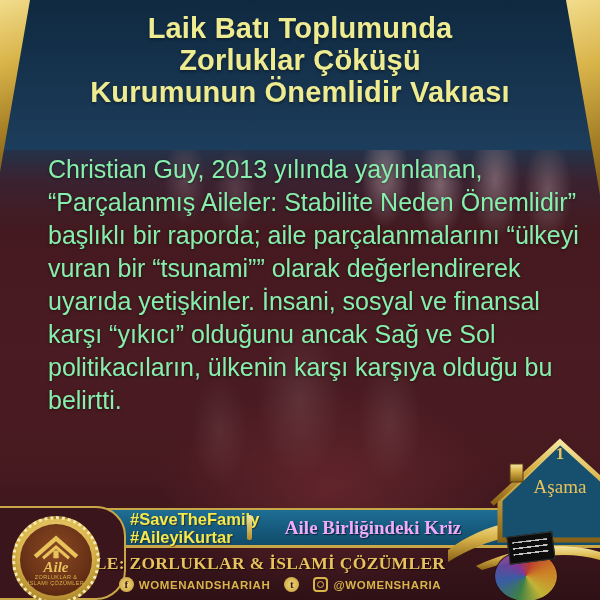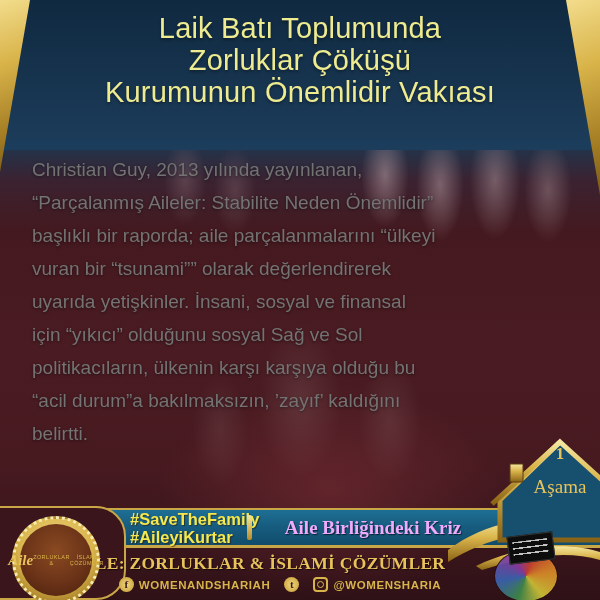--- a/index.html
+++ b/index.html
@@ -27,28 +27,29 @@
   .navy-panel{
     position:absolute;left:0;top:0;width:600px;height:150px;z-index:2;
     background:linear-gradient(180deg,#0f2940 0%,#17344f 55%,#1c3d5c 100%);
     clip-path:polygon(26px 0,574px 0,600px 150px,0 150px);
   }
   .gold-wedge{position:absolute;top:0;z-index:3;background:linear-gradient(160deg,#f2dc8c 0%,#d9b44a 35%,#a37c23 75%,#7a5a18 100%);}
   .gold-wedge.left{left:0;width:30px;height:172px;clip-path:polygon(0 0,100% 0,0 100%);}
   .gold-wedge.right{right:0;width:34px;height:195px;clip-path:polygon(0 0,100% 0,100% 100%);}
   .title-block{position:absolute;left:0;top:12px;width:600px;text-align:center;z-index:5;}
   .title-line{
-    font-size:29px;line-height:32px;font-weight:normal;color:#eeeb90;
+    font-size:29px;line-height:32px;font-weight:bold;color:#eeeb90;
     text-shadow:0 2px 3px rgba(0,0,0,.35);letter-spacing:.2px;
   }
   
   .body-block{position:absolute;left:32px;top:153px;width:556px;z-index:5;}
   .body-line{
-    font-size:19px;line-height:33px;color:#737373;white-space:nowrap;
+    font-size:25px;line-height:33px;color:#86efac;white-space:nowrap;
     text-shadow:0 1px 3px rgba(0,0,0,.45);
+    margin-left:16px;
   }
   
   .ribbon{
     position:absolute;left:0;top:508px;width:600px;height:40px;z-index:5;box-sizing:border-box;
     background:linear-gradient(180deg,#1e6f94 0%,#175d80 45%,#114c6b 100%);
     border-top:2px solid #c9a646;border-bottom:3px solid #c9a646;
   }
   .hashtags{
     position:absolute;left:130px;top:511px;z-index:7;font-weight:bold;font-size:16.5px;
     line-height:17.5px;color:#f3e84e;text-shadow:1px 1px 1px rgba(50,25,0,.6);
@@ -68,21 +69,21 @@
     background:#3a151b;border:2px solid #c9a646;border-radius:0 30px 30px 0;
   }
   .medallion{
     position:absolute;left:12px;top:516px;width:88px;height:88px;z-index:8;border-radius:50%;
     background:radial-gradient(circle at 50% 35%,#f2dc8c,#d9b44a 55%,#8a6215 100%);
     border:3px dotted #f7ecb0;box-sizing:border-box;
   }
   .medallion-inner{
     position:absolute;left:5px;top:5px;right:5px;bottom:5px;border-radius:50%;
     background:radial-gradient(circle at 50% 38%,#8a4a22 0%,#6b3318 55%,#481e0b 100%);
-    display:flex;flex-direction:row;align-items:center;justify-content:center;
+    display:flex;flex-direction:column;align-items:center;justify-content:center;
   }
   .medallion-title{font-family:"Liberation Serif",serif;font-style:italic;font-weight:bold;font-size:15px;color:#e8c25a;line-height:14px;}
   .medallion-sub{font-size:5.5px;color:#d9b44a;letter-spacing:.4px;text-transform:uppercase;line-height:6.5px;text-align:center;}
   
   .swoosh{position:absolute;left:448px;top:498px;width:152px;height:72px;z-index:6;}
   .house-badge{position:absolute;left:490px;top:438px;width:110px;height:102px;z-index:7;overflow:visible;}
   .house-text{position:absolute;left:510px;top:444px;width:100px;text-align:center;z-index:8;
     font-family:"Liberation Serif",serif;color:#e8c25a;}
   .stage-number{font-size:17px;font-weight:bold;line-height:20px;}
   .stage-label{font-size:19px;line-height:22px;margin-top:12px;}
@@ -142,23 +143,22 @@
     <div class="title-line">Zorluklar Çöküşü</div>
     <div class="title-line">Kurumunun Önemlidir Vakıası</div>
   </div>
 
   <div class="body-block">
     <div class="body-line">Christian Guy, 2013 yılında yayınlanan,</div>
     <div class="body-line">“Parçalanmış Aileler: Stabilite Neden Önemlidir”</div>
     <div class="body-line">başlıklı bir raporda; aile parçalanmalarını “ülkeyi</div>
     <div class="body-line">vuran bir “tsunami”” olarak değerlendirerek</div>
     <div class="body-line">uyarıda yetişkinler. İnsani, sosyal ve finansal</div>
-    <div class="body-line">için “yıkıcı” olduğunu sosyal Sağ ve Sol</div>
+    <div class="body-line">karşı “yıkıcı” olduğunu ancak Sağ ve Sol</div>
     <div class="body-line">politikacıların, ülkenin karşı karşıya olduğu bu</div>
-    <div class="body-line">“acil durum”a bakılmaksızın, ’zayıf’ kaldığını</div>
     <div class="body-line">belirtti.</div>
   </div>
 
   <div class="ribbon"></div>
   <div class="hashtags">
     <div>#SaveTheFamily</div>
     <div>#AileyiKurtar</div>
   </div>
   <div class="ribbon-sep"></div>
   <div class="ribbon-topic">Aile Birliğindeki Kriz</div>

